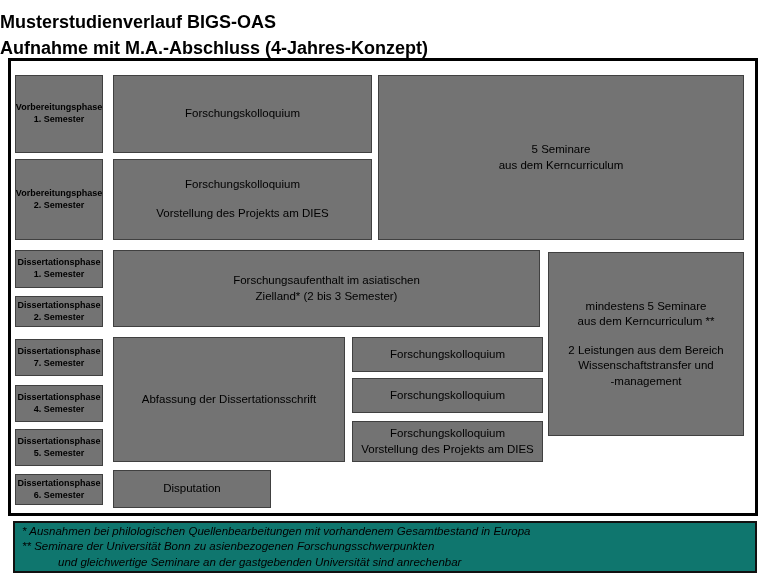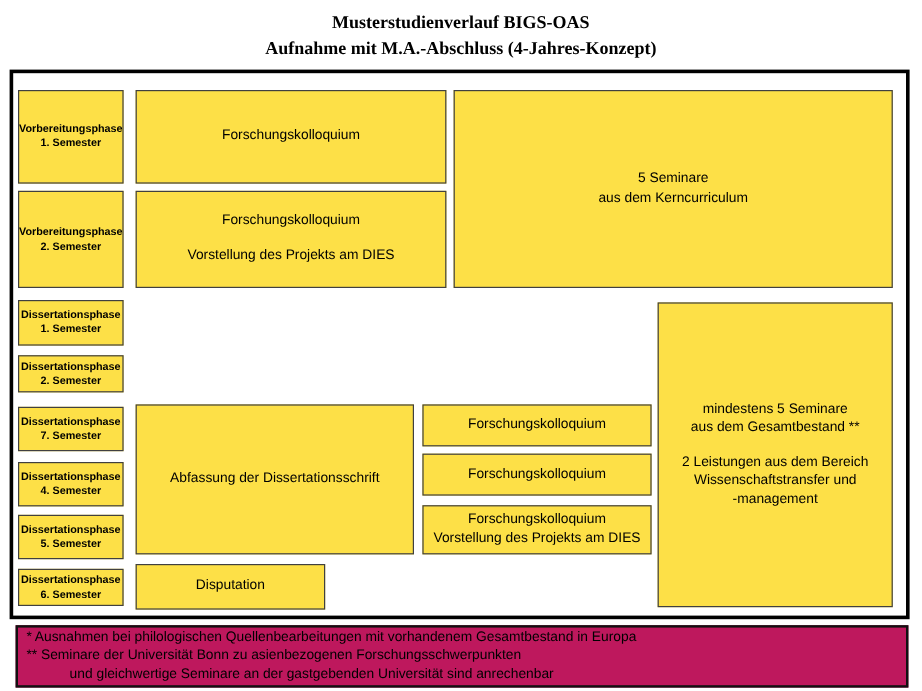--- a/index.html
+++ b/index.html
@@ -13,38 +13,36 @@
     width: 768px;
     height: 576px;
     background: #ffffff;
     overflow: hidden;
   }
   .title {
     position: absolute;
     top: 9px;
     left: 0;
     width: 100%;
-    text-align: center;
     font-weight: bold;
-    font-size: 15px;
+    font-size: 18px;
     line-height: 1.45;
-    font-family: Liberation Serif, serif;
   }
   .frame {
     position: absolute;
     left: 8px;
     top: 58px;
     width: 750px;
     height: 458px;
     border: 3px solid #000000;
     background: transparent;
   }
   .box {
     position: absolute;
-    background: #fde047;
+    background: #737373;
     border: 1.5px solid #404040;
     display: flex;
     flex-direction: column;
     align-items: center;
     justify-content: center;
     text-align: center;
     font-size: 11.5px;
     line-height: 1.35;
   }
   .plabel {
@@ -55,28 +53,29 @@
     line-height: 1.3;
   }
   .gap-top { margin-top: 13px; }
   .footer {
     position: absolute;
     left: 13px;
     top: 521px;
     width: 744px;
     height: 52px;
     border: 2px solid #111111;
-    background: #be185d;
+    background: #0f766e;
     display: flex;
     flex-direction: column;
     justify-content: center;
     font-size: 11.5px;
     line-height: 1.32;
     padding: 2px 7px;
     text-align: left;
+    font-style: italic;
   }
   .footer .fl3 { padding-left: 3px; margin-left: 33px; }
 </style>
 </head>
 <body>
 
 <div class="canvas">
 
   <div class="title">
     <div>Musterstudienverlauf BIGS-OAS</div>
@@ -123,23 +122,27 @@
   </div>
   <div class="box" style="left:113px;top:159px;width:259px;height:81px">
     <div>Forschungskolloquium</div>
     <div class="gap-top">Vorstellung des Projekts am DIES</div>
   </div>
   <div class="box" style="left:378px;top:75px;width:366px;height:165px">
     <div>5 Seminare</div>
     <div>aus dem Kerncurriculum</div>
   </div>
 
-  <div class="box" style="left:548px;top:252px;width:196px;height:254px">
+  <div class="box" style="left:113px;top:250px;width:427px;height:77px">
+    <div>Forschungsaufenthalt im asiatischen</div>
+    <div>Zielland* (2 bis 3 Semester)</div>
+  </div>
+  <div class="box" style="left:548px;top:252px;width:196px;height:184px">
     <div>mindestens 5 Seminare</div>
-    <div>aus dem Gesamtbestand **</div>
+    <div>aus dem Kerncurriculum **</div>
     <div class="gap-top">2 Leistungen aus dem Bereich</div>
     <div>Wissenschaftstransfer und</div>
     <div>-management</div>
   </div>
 
   <div class="box" style="left:113px;top:337px;width:232px;height:125px">
     <div>Abfassung der Dissertationsschrift</div>
   </div>
   <div class="box" style="left:352px;top:337px;width:191px;height:35px">
     <div>Forschungskolloquium</div>

